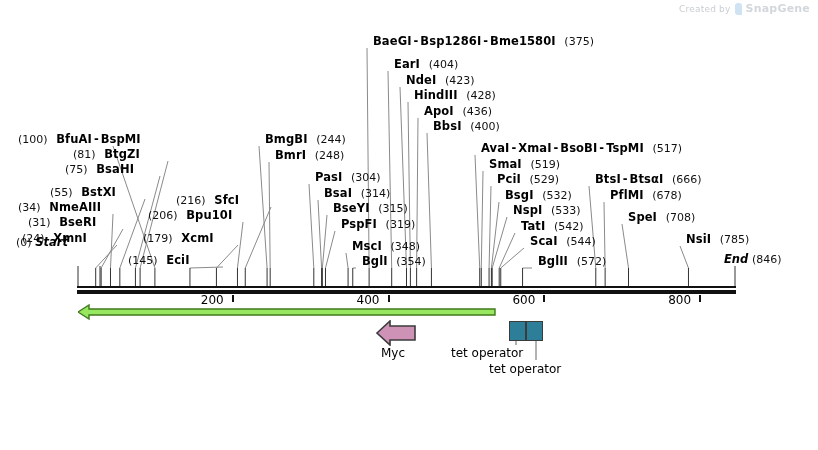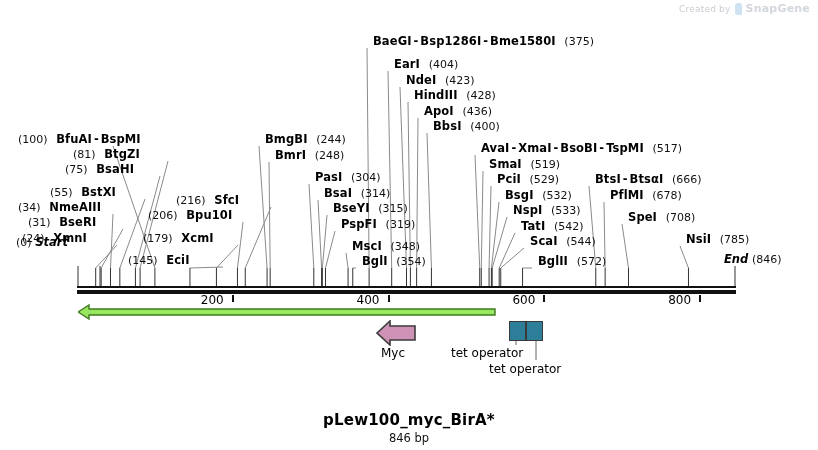--- a/index.html
+++ b/index.html
@@ -217,15 +217,13 @@
       <svg width="42" height="26" style="position: absolute; left: 376px; top: 320px;">
         <polygon points="1,13 14,1 14,6 39,6 39,20 14,20 14,25" fill="#cf92b7" stroke="#3b3b3b" stroke-width="1.6"></polygon>
       </svg>
       <div class="feat-label" style="left: 381px; top: 346px;">Myc</div>
       <div style="position: absolute; left: 509px; top: 321px; width: 15px; height: 18px; background: rgb(45, 127, 153); border: 1.6px solid rgb(59, 59, 59);"></div>
       <div style="position: absolute; left: 526px; top: 321px; width: 15px; height: 18px; background: rgb(45, 127, 153); border: 1.6px solid rgb(59, 59, 59);"></div>
       <div class="feat-label" style="left: 451px; top: 346px;">tet operator</div>
       <div class="feat-label" style="left: 489px; top: 362px;">tet operator</div>
     </div>
 
-  <div class="title" style="top:411px">pLew100_myc_BirA*</div>
-  <div class="subtitle" style="top:431px">846 bp</div>
 </div>
 
 </body></html>

